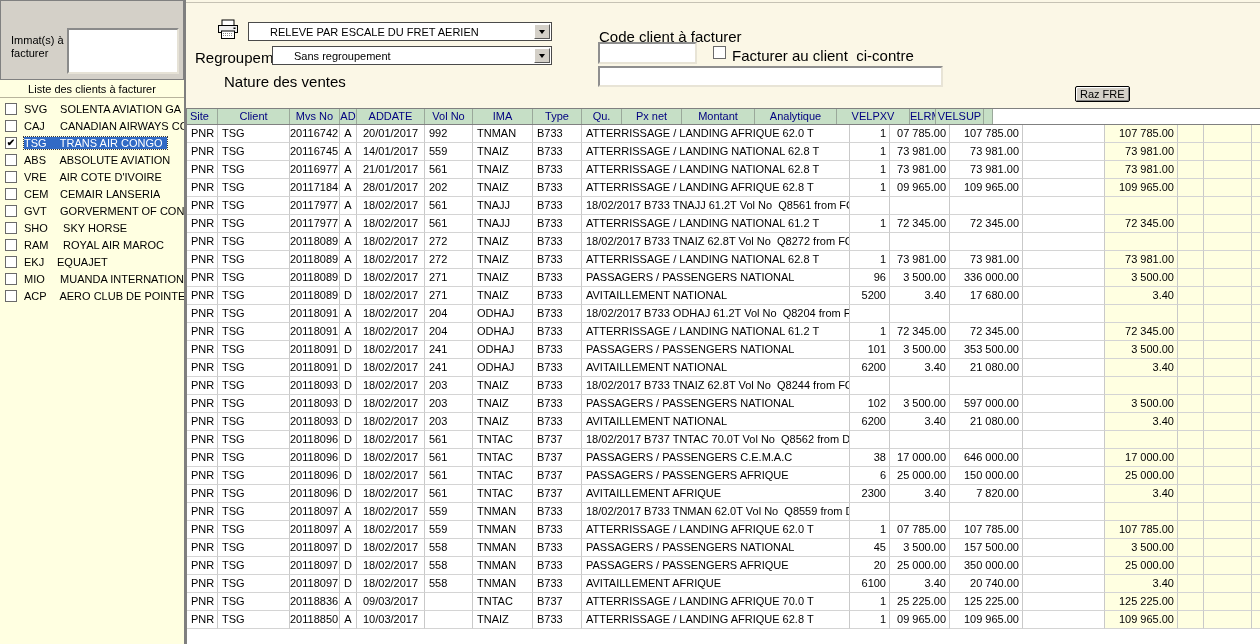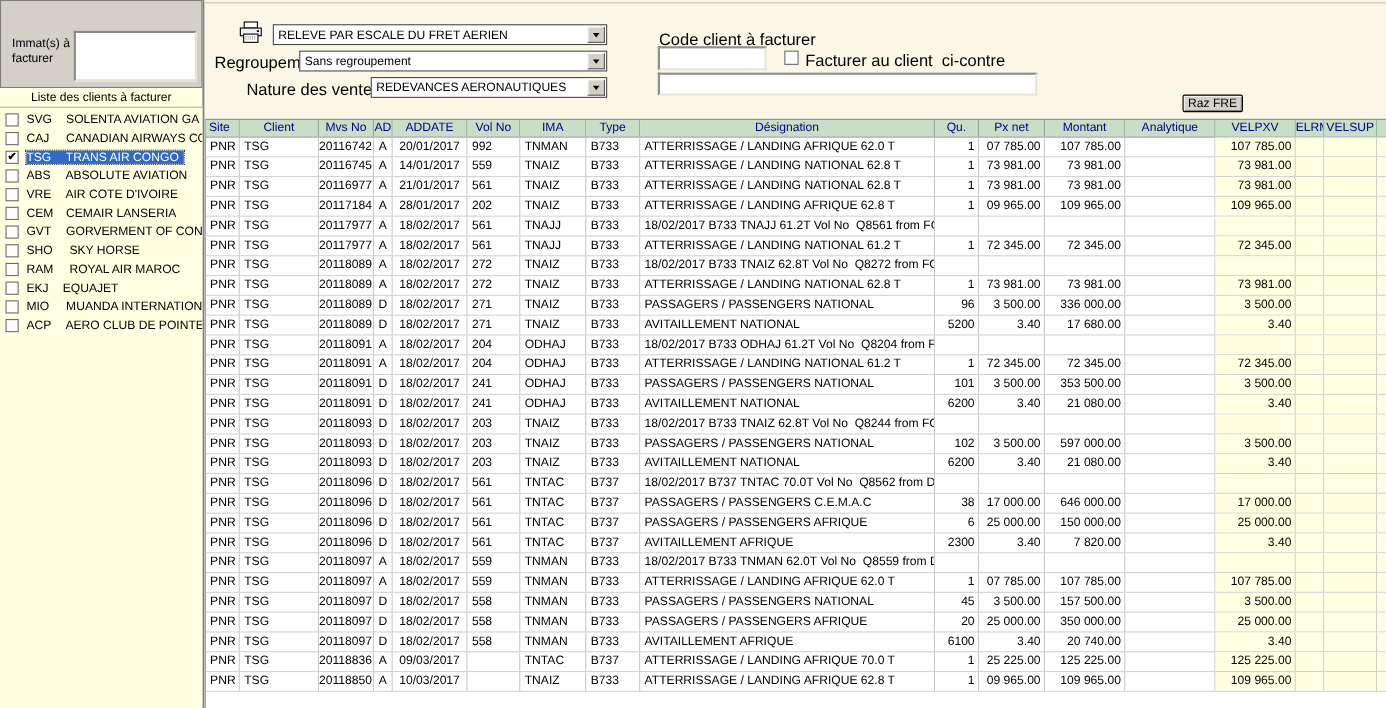--- a/index.html
+++ b/index.html
@@ -32,21 +32,21 @@
   .cwrap.hl { background:#316AC5; color:#fff; outline:1px dotted #3a3a3a; padding-right:4px; }
 
   
   .main { position:absolute; left:186px; top:0; width:1074px; height:644px; background:#FBF7E6; }
   .top-line { position:absolute; left:0; top:2px; width:100%; height:1px; background:#c6c2b4; }
   .toolbar { position:absolute; left:0; top:0; width:100%; height:108px; }
   .tb-label { position:absolute; font-size:15px; color:#000; white-space:pre; }
   .printer { position:absolute; left:30px; top:19px; width:24px; height:21px; }
   .combo { position:absolute; height:19px; background:#fff; border:1px solid #4a4a4a;
     display:flex; align-items:center; }
-  .combo-text { flex:1; font-size:11px; padding-left:4px; white-space:pre; overflow:hidden; }
+  .combo-text { flex:1; font-size:11px; padding-left:21px; white-space:pre; overflow:hidden; }
   .combo-btn { width:16px; height:15px; margin:1px; background:#D4D0C8;
     border:1px solid; border-color:#fff #5a5a5a #5a5a5a #fff;
     display:flex; align-items:center; justify-content:center; flex:none; }
   .arr { width:0; height:0; border-left:3.5px solid transparent;
     border-right:3.5px solid transparent; border-top:4px solid #000; }
   .tb-input { position:absolute; background:#fff; border:2px solid;
     border-color:#8f8f8f #e8e4d6 #e8e4d6 #8f8f8f; font-size:11px;
     font-family:"Liberation Sans",sans-serif; outline:none; padding-left:3px; }
   .tb-cb { position:absolute; width:13px; height:13px; background:#fff;
     border:1px solid #6a6a6a; }
@@ -155,47 +155,40 @@
 
       <div class="tb-label" style="left:9px; top:49px;">Regroupement</div>
       <div class="combo" style="left:86px; top:46px; width:280px;">
         <span class="combo-text">Sans regroupement</span>
         <span class="combo-btn">
             <span class="arr"></span>
           </span>
       </div>
 
       <div class="tb-label" style="left:38px; top:73px;">Nature des ventes</div>
-      <div class="combo" style="left:151px; top:70px; width:215px;">
-        <span class="combo-text">REDEVANCES AERONAUTIQUES</span>
-        <span class="combo-btn">
-            <span class="arr"></span>
-          </span>
-      </div>
 
       <div class="tb-label" style="left:413px; top:28px;">Code client à facturer</div>
       <input class="tb-input" style="left: 412px; top: 42px; width: 99px; height: 22px;" value="">
       <span class="tb-cb" style="left:527px; top:46px;"></span>
       <div class="tb-label" style="left:546px; top:47px;">Facturer au client  ci-contre</div>
       <input class="tb-input" style="left: 412px; top: 66px; width: 345px; height: 21px;" value="">
 
       <button class="btn" style="left:889px; top:86px;">Raz FRE</button>
     </div>
 
     <div class="grid">
       <div class="hrow" id="hrow">
           <div class="hcell l" style="width: 31px;">Site</div>
           <div class="hcell" style="width: 72px;">Client</div>
           <div class="hcell" style="width: 50px;">Mvs No</div>
           <div class="hcell" style="width: 17px;">AD</div>
           <div class="hcell" style="width: 68px;">ADDATE</div>
           <div class="hcell" style="width: 48px;">Vol No</div>
           <div class="hcell" style="width: 60px;">IMA</div>
           <div class="hcell" style="width: 49px;">Type</div>
-          <div class="hcell" style="width: 268px;">Désignation</div>
           <div class="hcell" style="width: 40px;">Qu.</div>
           <div class="hcell" style="width: 60px;">Px net</div>
           <div class="hcell" style="width: 73px;">Montant</div>
           <div class="hcell" style="width: 82px;">Analytique</div>
           <div class="hcell" style="width: 73px;">VELPXV</div>
           <div class="hcell" style="width: 26px;">ELRM</div>
           <div class="hcell" style="width: 48px;">VELSUP</div>
           <div class="hcell" style="width: 9px;"></div>
         </div>
       <div id="rows">

